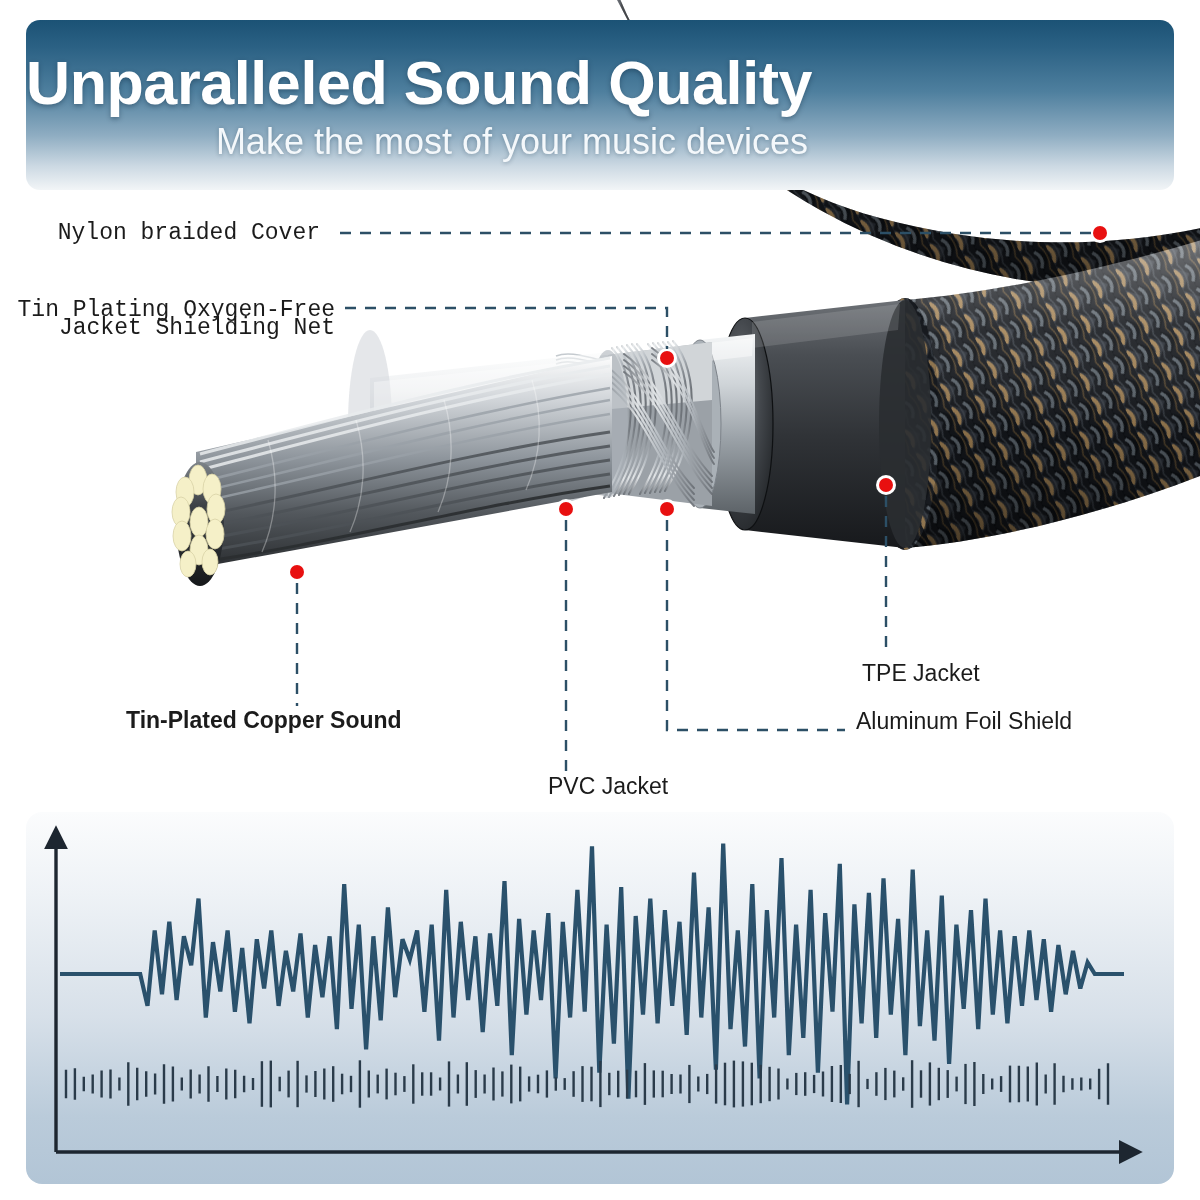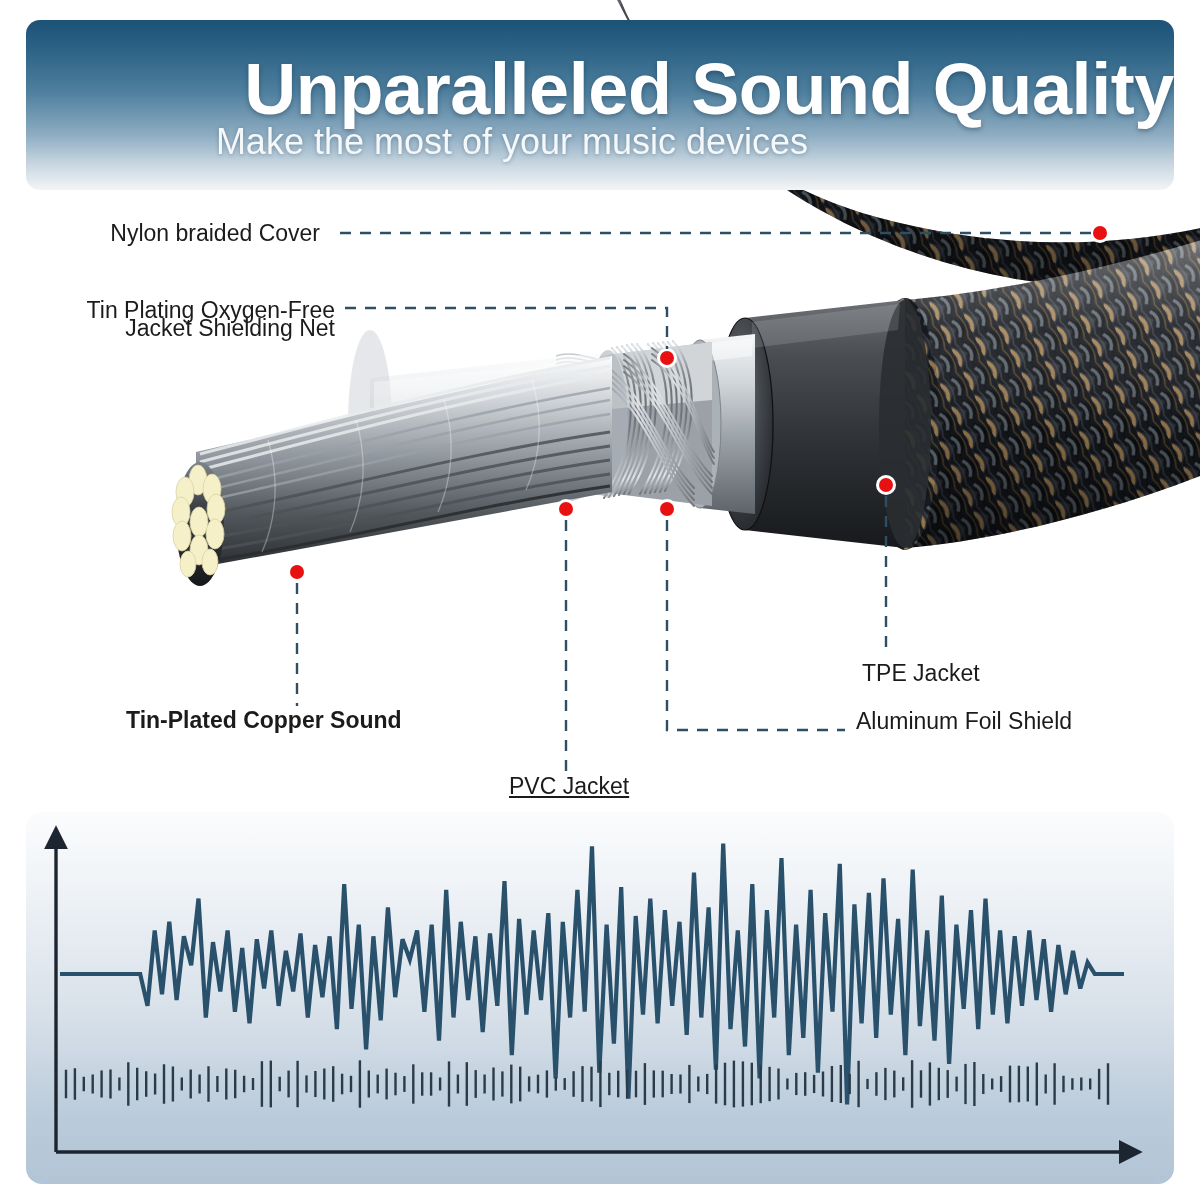--- a/index.html
+++ b/index.html
@@ -4,34 +4,34 @@
 <style>
   html,body{margin:0;padding:0;background:#fff;}
   body{width:1200px;height:1200px;overflow:hidden;
        font-family:"Liberation Sans","DejaVu Sans",sans-serif;}
   #root{position:relative;width:1200px;height:1200px;background:#ffffff;}
 
   
   .header-panel{position:absolute;left:26px;top:20px;width:1148px;height:170px;
     border-radius:14px;overflow:hidden;
     background:linear-gradient(180deg,#1b5275 0%,#2b6184 16%,#4e7f9e 42%,#8fadc2 68%,#ccd9e3 86%,#f2f5f7 100%);}
-  .header-title{position:absolute;left:0;top:33px;width:1148px;text-align:right;
-    color:#ffffff;font-size:72px;font-weight:bold;letter-spacing:-0.4px;line-height:1;
+  .header-title{position:absolute;left:0;top:33px;width:1148px;text-align:left;
+    color:#ffffff;font-size:61px;font-weight:bold;letter-spacing:-0.4px;line-height:1;
     text-shadow:0 2px 5px rgba(10,35,55,.38);white-space:nowrap;}
   .header-sub{position:absolute;left:0;top:104px;width:972px;text-align:center;
     color:#f4f8fb;font-size:36px;font-weight:300;line-height:1;white-space:nowrap;
     text-shadow:0 1px 4px rgba(10,35,55,.3);}
 
   
   #cable-art{position:absolute;left:0;top:0;width:1200px;height:800px;}
 
   
   .lbl{position:absolute;color:#1b1b1b;font-size:23px;line-height:29px;white-space:pre;}
   .lbl.bold{font-weight:bold;}
-  .lbl.r{text-align:right;}
+  .lbl.r{text-align:right;font-family:Liberation Mono, monospace;}
 
   
   #leaders{position:absolute;left:0;top:0;width:1200px;height:810px;}
 
   
   .wave-panel{position:absolute;left:26px;top:812px;width:1148px;height:372px;
     border-radius:16px;overflow:hidden;
     background:linear-gradient(180deg,#fbfcfd 0%,#eef2f6 22%,#d7e0e9 55%,#bacbda 82%,#b2c5d6 100%);}
   #wave-svg{position:absolute;left:0;top:0;width:1148px;height:372px;}
 </style>
@@ -288,21 +288,21 @@
     </g>
   </svg>
 
   <div class="lbl r" style="left:20px;top:219px;width:300px;">Nylon braided Cover</div>
 
   <div class="lbl r" style="left:10px;top:296px;width:325px;">Tin Plating Oxygen-Free</div>
   <div class="lbl r" style="left:10px;top:314px;width:325px;">Jacket Shielding Net</div>
 
   <div class="lbl bold" style="left:126px;top:706px;">Tin-Plated Copper Sound</div>
 
-  <div class="lbl" style="left:509px;top:772px;text-decoration:underline;">PVC Jacket</div>
+  <div class="lbl" style="left:548px;top:772px;">PVC Jacket</div>
 
   <div class="lbl" style="left:856px;top:675px;margin-top:32px;">Aluminum Foil Shield</div>
 
   <div class="lbl" style="left:862px;top:659px;">TPE Jacket</div>
 
   <div class="wave-panel">
     <svg id="wave-svg" viewBox="0 0 1148 372" preserveAspectRatio="none">
       <defs>
         <marker id="arw" viewBox="0 0 10 10" refX="8" refY="5" markerWidth="7" markerHeight="7" orient="auto-start-reverse">
           <path d="M 0 0 L 10 5 L 0 10 z" fill="#1d2630"></path>

